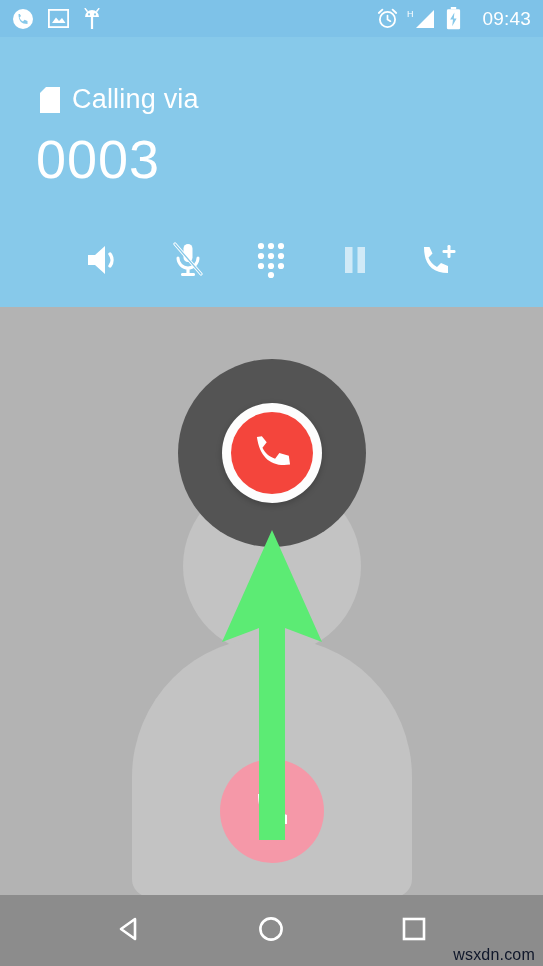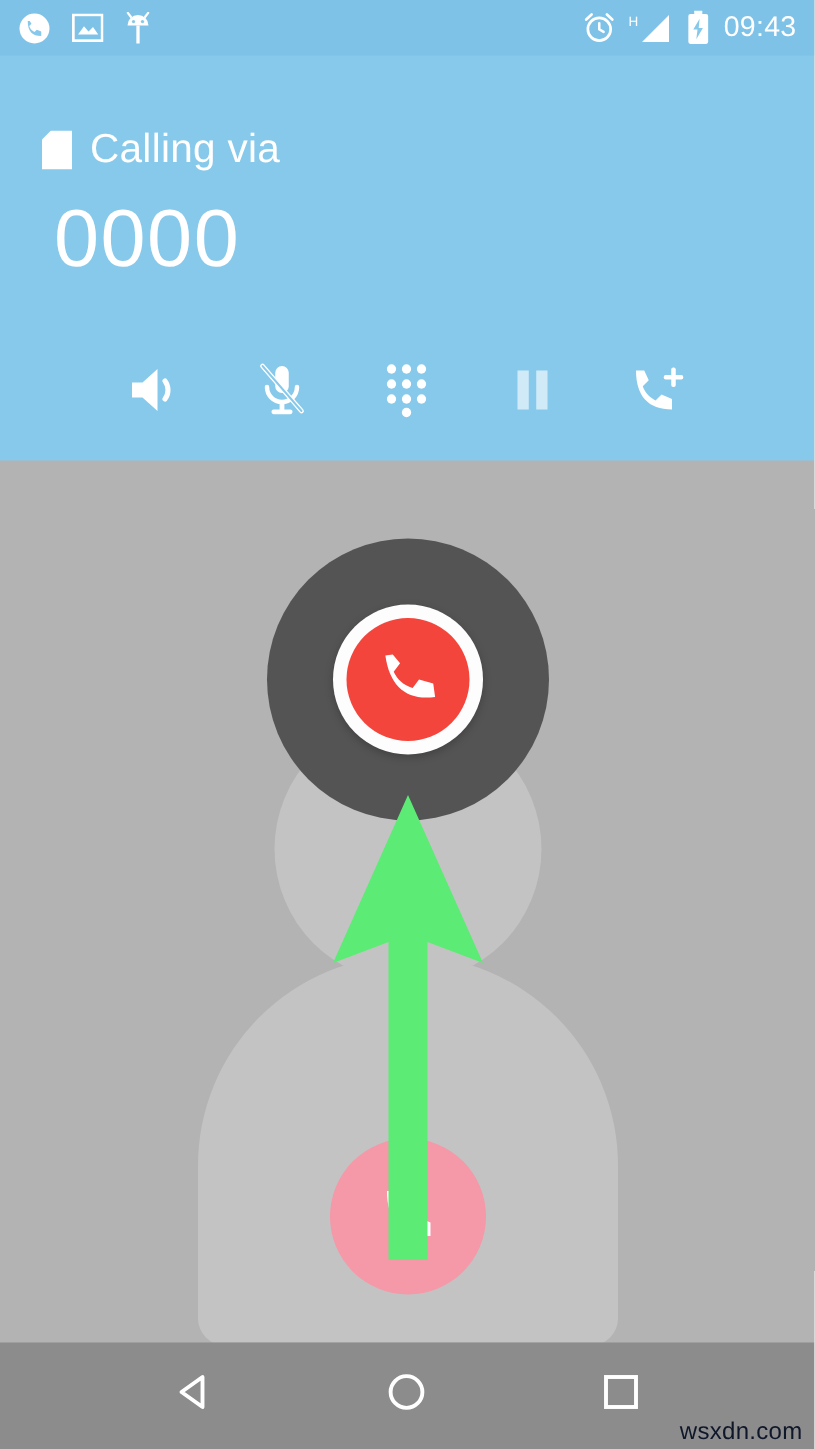--- a/index.html
+++ b/index.html
@@ -42,35 +42,35 @@
   .status-right { gap: 9px; }
   .status-icon {
     display: block;
     line-height: 0;
   }
   .clock-text {
     color: #ffffff;
     font-size: 19px;
     font-family: "Liberation Sans", sans-serif;
     letter-spacing: 0.2px;
-    margin-left: 0;
+    margin-left: 12px;
   }
 
   
   .call-header {
     position: absolute;
     left: 0; top: 0;
     width: 543px;
     height: 307px;
     background: #87c9ea;
     z-index: 10;
   }
   .via-row {
     position: absolute;
-    left: 28px;
+    left: 40px;
     top: 84px;
     display: flex;
     align-items: center;
     gap: 12px;
     justify-content: flex-end;
   }
   .via-label {
     color: #ffffff;
     font-size: 27px;
     font-family: "Liberation Sans", sans-serif;
@@ -261,21 +261,21 @@
 
     <div class="via-row">
       <span class="status-icon">
         <svg width="20" height="26" viewBox="0 0 20 26">
           <path d="M6 0 H20 V26 H0 V6 Z" fill="#ffffff"></path>
         </svg>
       </span>
       <span class="via-label">Calling via</span>
     </div>
 
-    <div class="call-number">0000</div>
+    <div class="call-number">0003</div>
 
     <div class="control-row">
 
       <div class="control-btn">
         <span>
           <svg width="38" height="34" viewBox="0 0 38 34">
             <path d="M3 12 H10 L20 3 V31 L10 22 H3 Z" fill="#ffffff"></path>
             <path d="M25 11 A10 10 0 0 1 25 23" stroke="#ffffff" stroke-width="3.4" fill="none" stroke-linecap="round"></path>
           </svg>
         </span>

